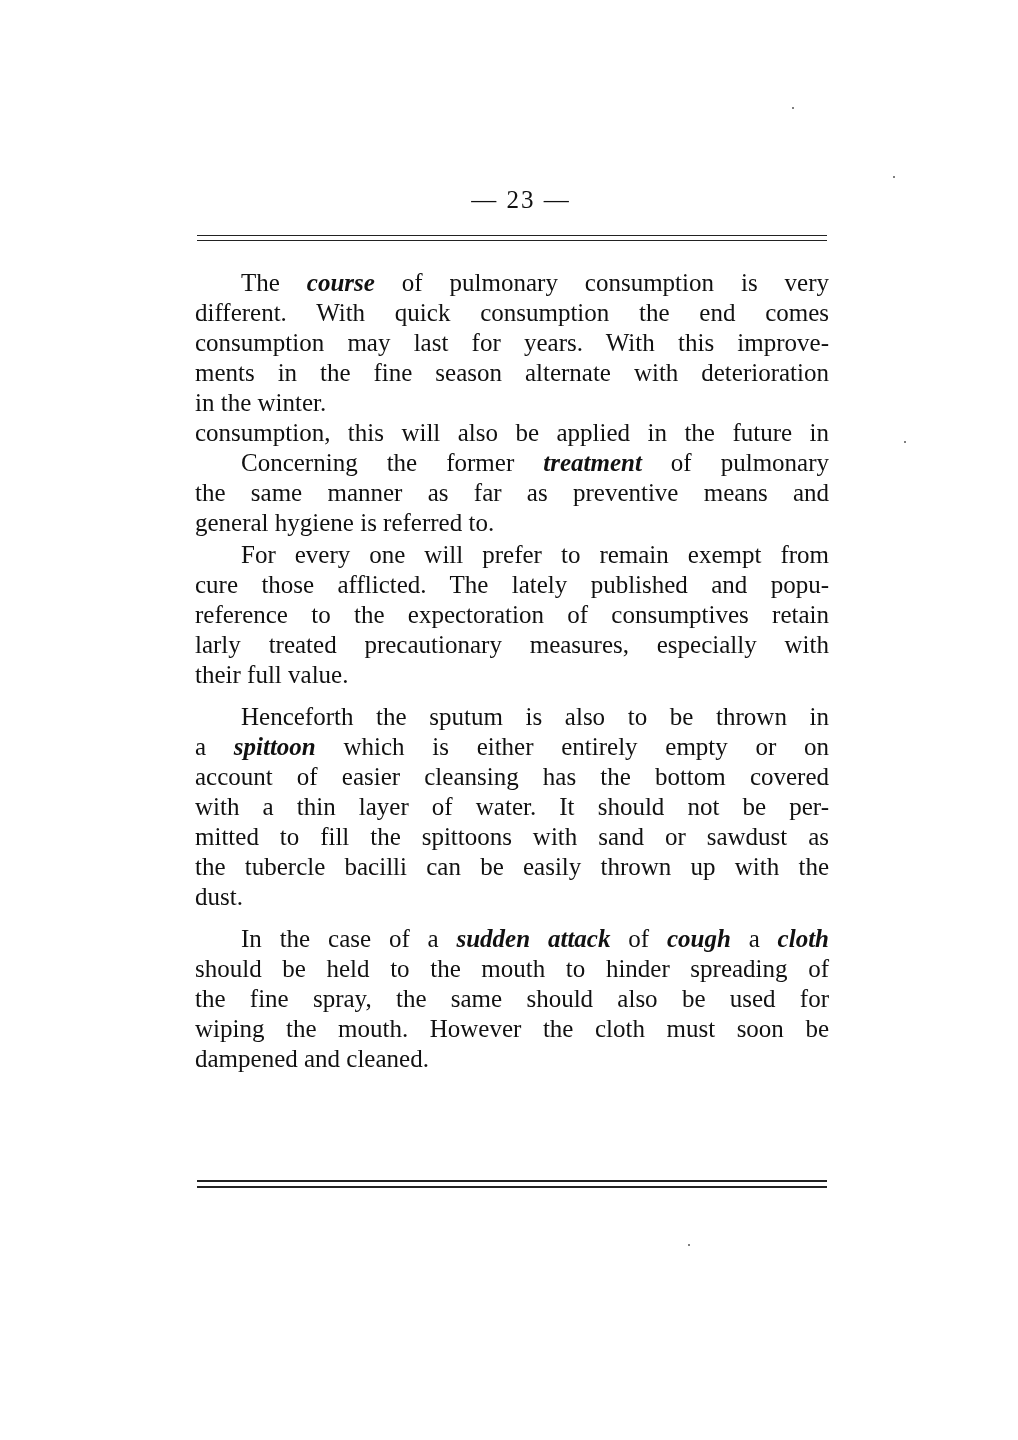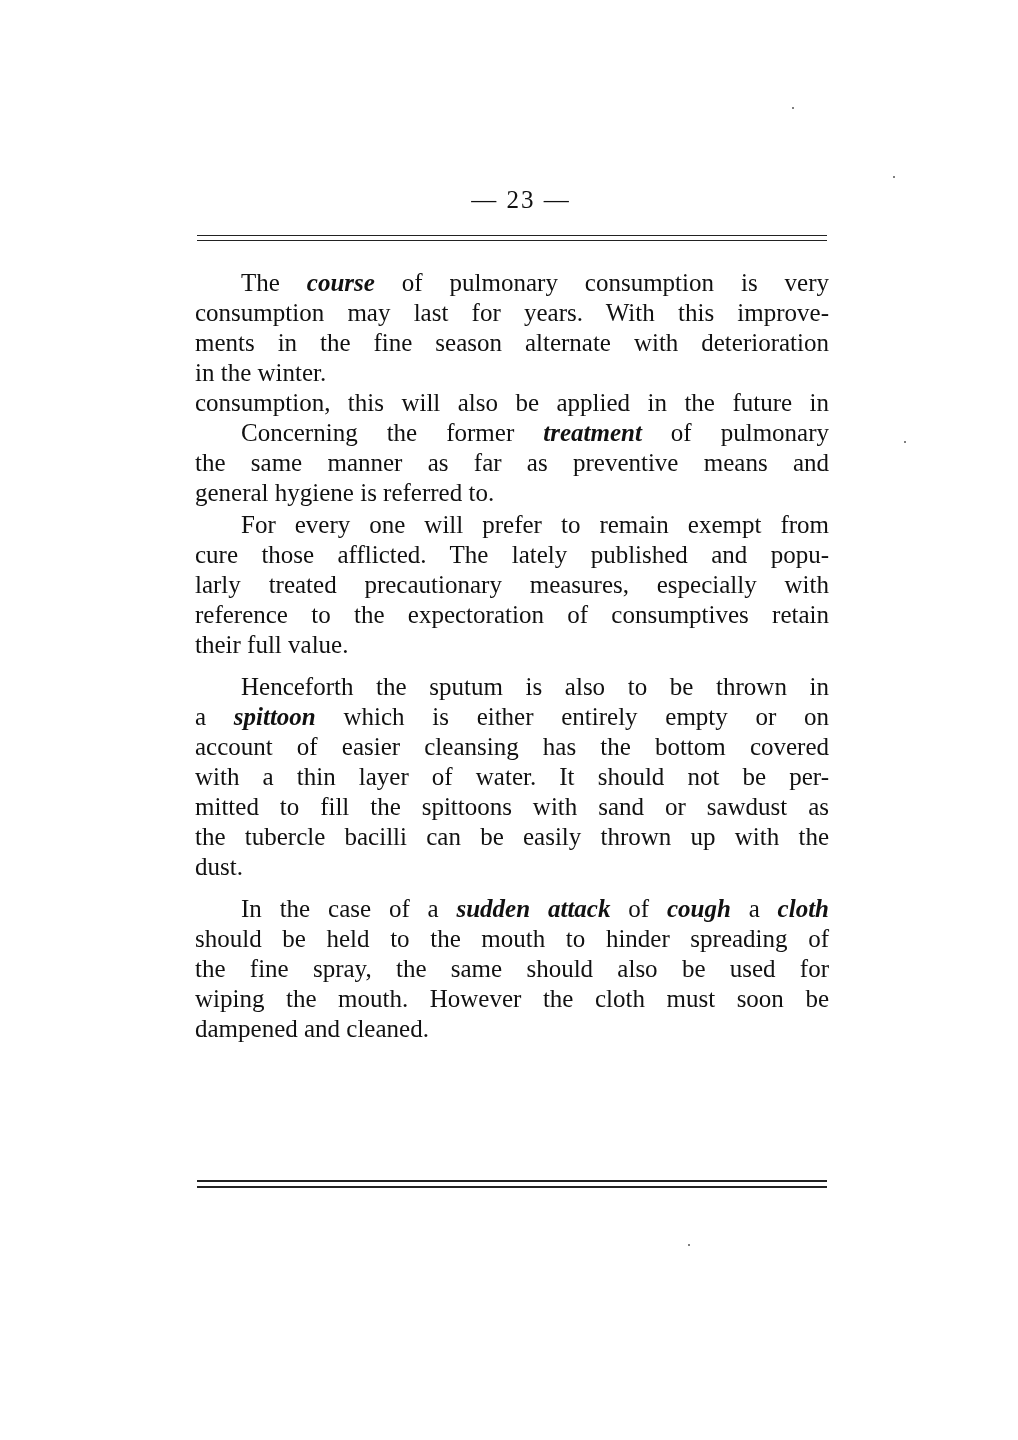--- a/index.html
+++ b/index.html
@@ -83,35 +83,36 @@
 </head>
 <body>
 
 <div>
   <div class="page-number">— 23 —</div>
   <div class="rule top"></div>
 
   <div class="text-block">
     <div class="para p1">
         <span class="line first">The <em class="hl">course</em> of pulmonary consumption is very</span>
+        <span class="line">different. With quick consumption the end comes</span>
         <span class="line">consumption may last for years. With this improve-</span>
         <span class="line">ments in the fine season alternate with deterioration</span>
         <span class="line last">in the winter.</span>
       </div>
     <div class="para p2">
         <span class="line">consumption, this will also be applied in the future in</span>
         <span class="line first">Concerning the former <em class="hl">treatment</em> of pulmonary</span>
         <span class="line">the same manner as far as preventive means and</span>
         <span class="line last">general hygiene is referred to.</span>
       </div>
     <div class="para p3">
         <span class="line first">For every one will prefer to remain exempt from</span>
         <span class="line">cure those afflicted. The lately published and popu-</span>
+        <span class="line">reference to the expectoration of consumptives retain</span>
         <span class="line">larly treated precautionary measures, especially with</span>
-        <span class="line">reference to the expectoration of consumptives retain</span>
         <span class="line last">their full value.</span>
       </div>
     <div class="para p4">
         <span class="line first">Henceforth the sputum is also to be thrown in</span>
         <span class="line">a <em class="hl">spittoon</em> which is either entirely empty or on</span>
         <span class="line">account of easier cleansing has the bottom covered</span>
         <span class="line">with a thin layer of water. It should not be per-</span>
         <span class="line">mitted to fill the spittoons with sand or sawdust as</span>
         <span class="line">the tubercle bacilli can be easily thrown up with the</span>
         <span class="line last">dust.</span>

